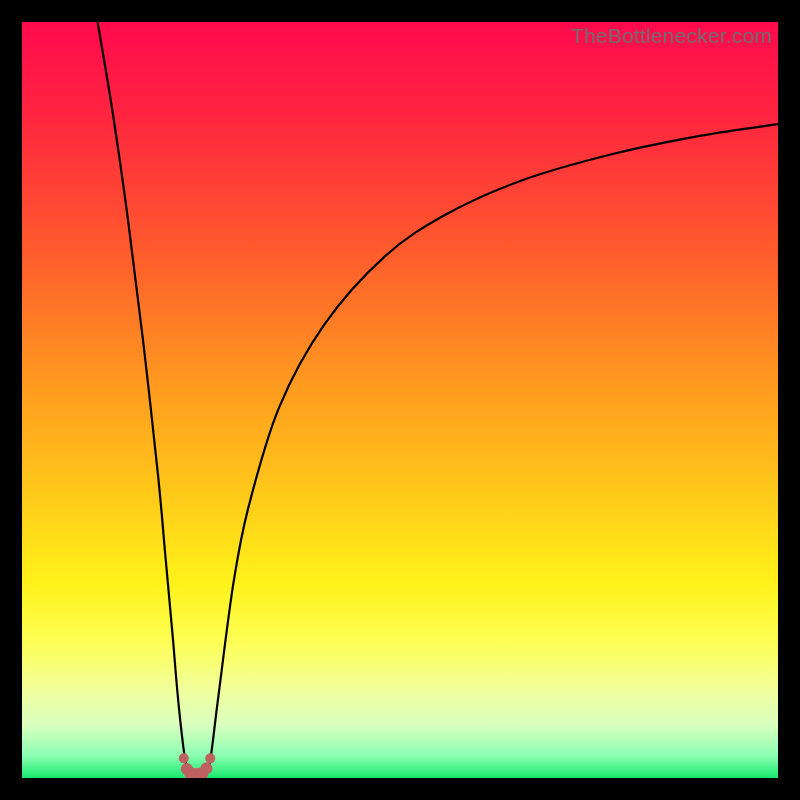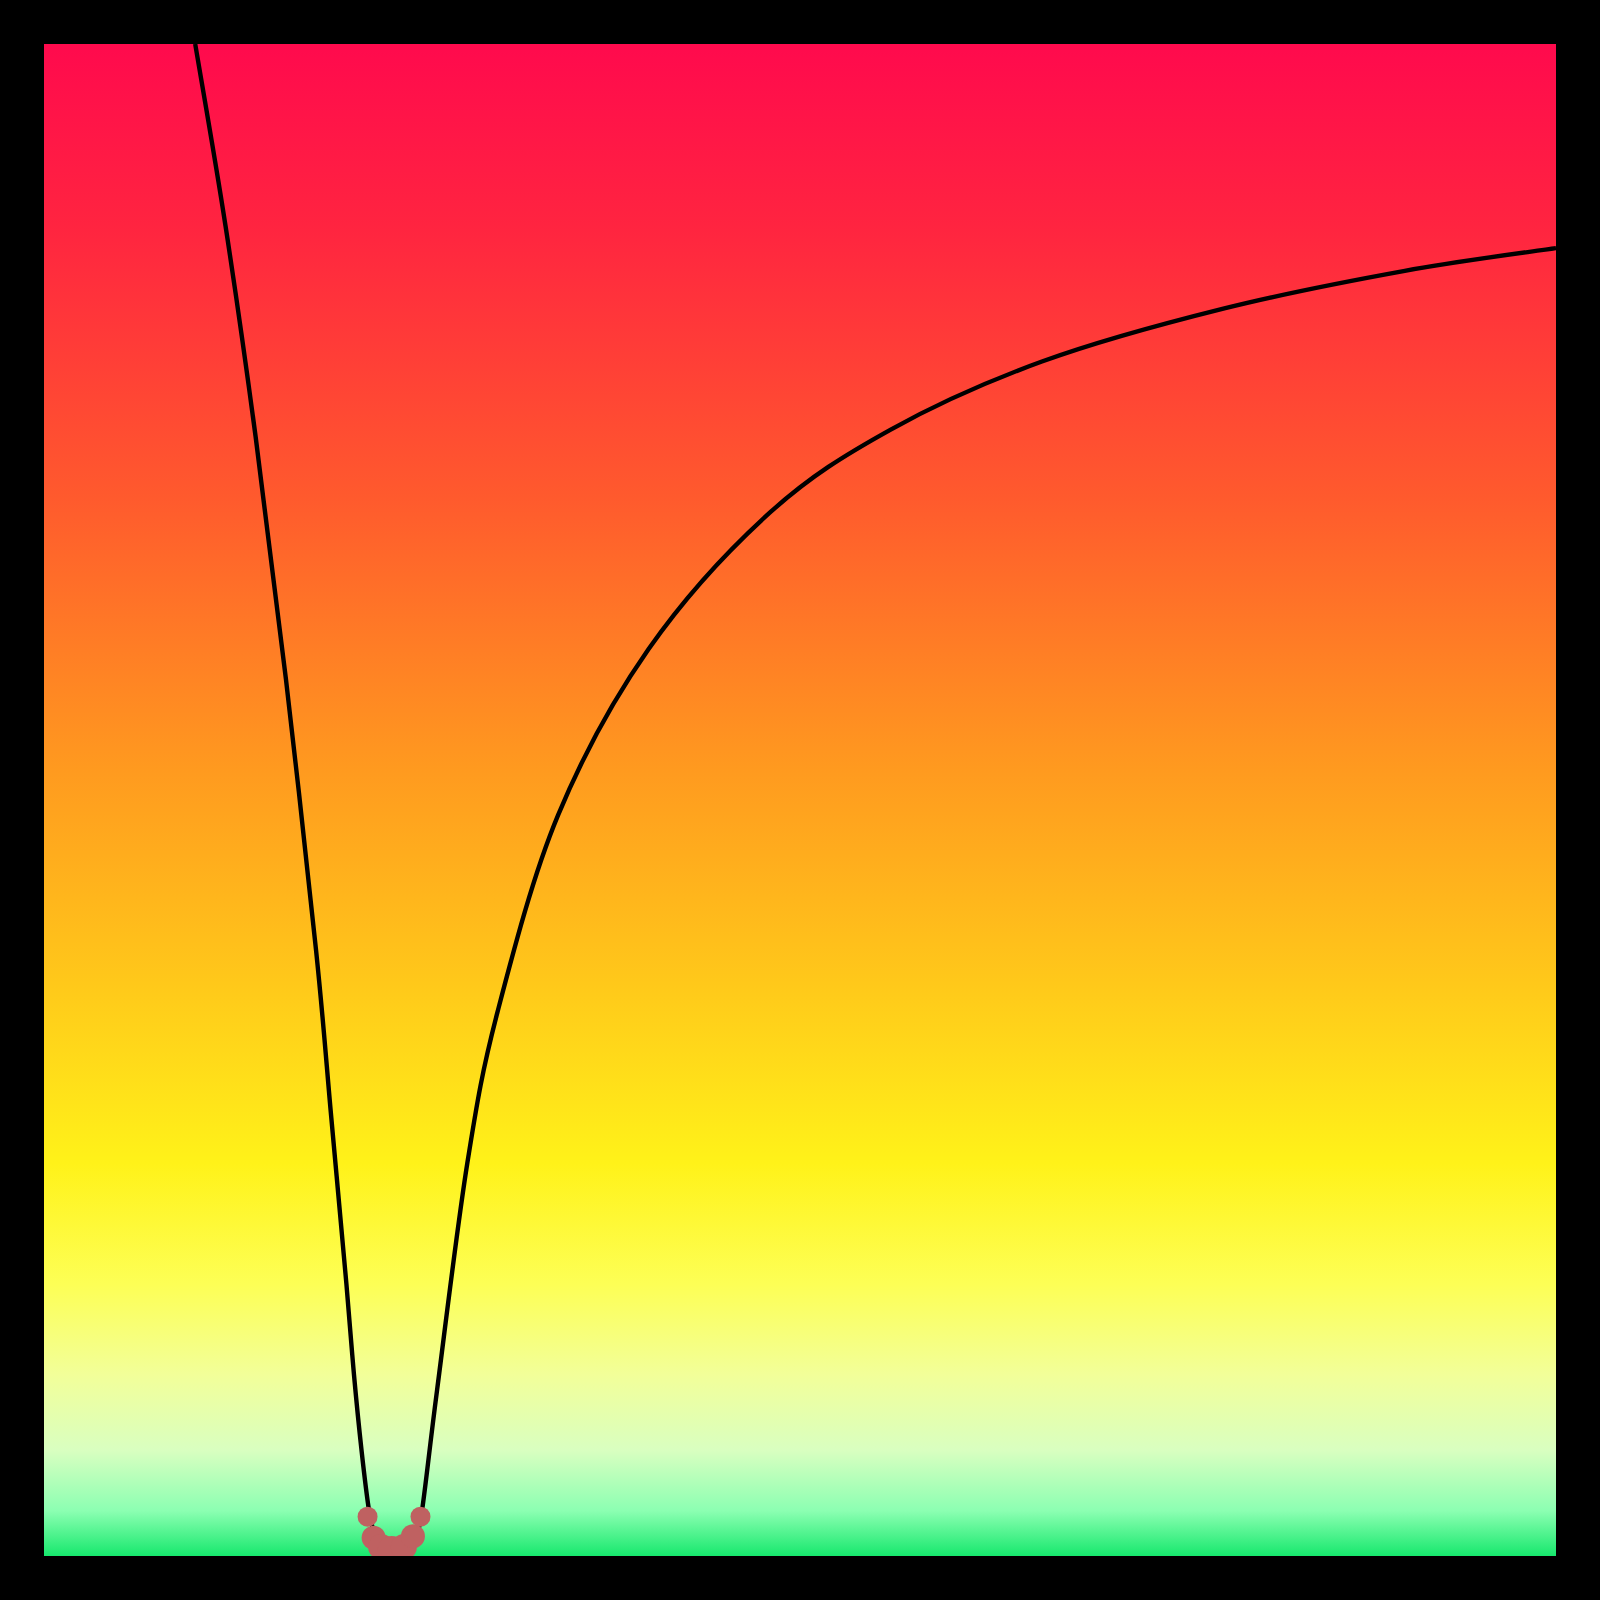--- a/index.html
+++ b/index.html
@@ -63,13 +63,14 @@
     <g id="valley-dots">
         <circle cx="161.784" cy="736.344" r="5" fill="#bf6161"></circle>
         <circle cx="164.808" cy="746.928" r="6" fill="#bf6161"></circle>
         <circle cx="168.588" cy="751.464" r="6.5" fill="#bf6161"></circle>
         <circle cx="173.88" cy="752.976" r="7" fill="#bf6161"></circle>
         <circle cx="179.92800000000003" cy="751.464" r="6.5" fill="#bf6161"></circle>
         <circle cx="184.464" cy="746.172" r="6" fill="#bf6161"></circle>
         <circle cx="188.244" cy="736.344" r="5" fill="#bf6161"></circle>
       </g>
   </svg>
+  <div class="watermark">TheBottlenecker.com</div>
 </div>
 
 </body></html>

